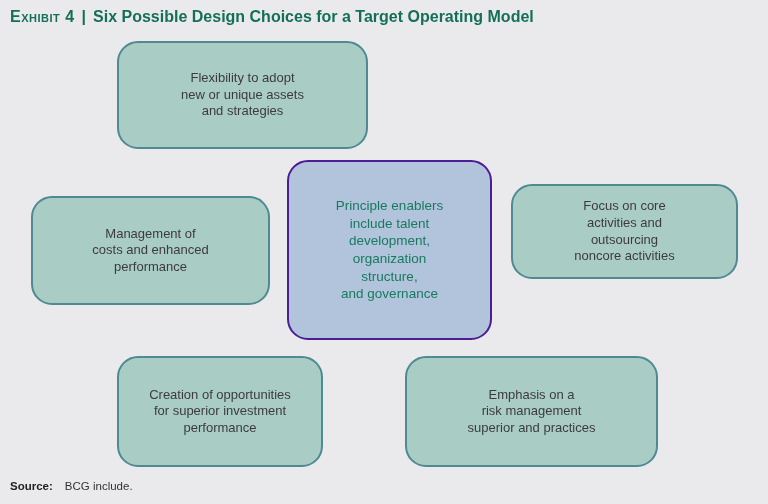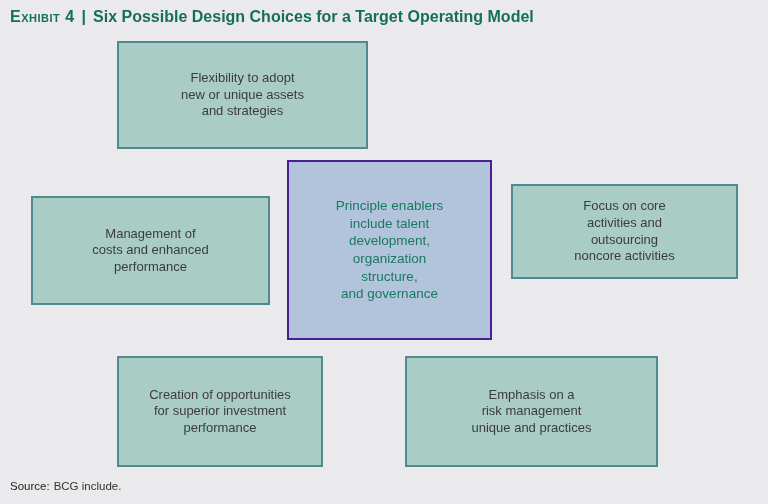--- a/index.html
+++ b/index.html
@@ -1,15 +1,15 @@
 <!DOCTYPE html>
 <html><head>
 <meta charset="utf-8">
 <style>
-  * { margin: 0; padding: 0; box-sizing: border-box; }
+  * { margin: 0; padding: 0; box-sizing: border-box; border-radius: 21px; }
   html, body { width: 768px; height: 504px; }
   body {
     font-family: "Liberation Sans", sans-serif;
     background: #eaeaec;
     position: relative;
     overflow: hidden;
   }
   .canvas { position: absolute; left: 0; top: 0; width: 768px; height: 504px; background: #eaeaec; }
 
   .header { position: absolute; left: 10px; top: 8px; color: #156f58; font-weight: bold; font-size: 16px; white-space: nowrap; }
@@ -43,21 +43,21 @@
 
   .pos-tl { left: 117px; top: 41px;  width: 251px; height: 108px; }
   .pos-tr { left: 405px; top: 41px;  width: 252px; height: 108px; }
   .pos-ml { left: 31px;  top: 196px; width: 239px; height: 109px; }
   .pos-mr { left: 511px; top: 184px; width: 227px; height: 95px; }
   .pos-bl { left: 117px; top: 356px; width: 206px; height: 111px; }
   .pos-br { left: 405px; top: 356px; width: 253px; height: 111px; }
   .pos-c  { left: 287px; top: 160px; width: 205px; height: 180px; }
 
   .source { position: absolute; left: 10px; top: 480px; font-size: 11.5px; color: #333333; }
-  .source .label { font-weight: normal; color: #222222; margin-right: 4px; }
+  .source .label { font-weight: bold; color: #222222; margin-right: 12px; }
 </style>
 </head>
 <body>
 
 <div class="canvas">
 
   <div class="header">
     <span class="exhibit-num">Exhibit 4</span><span class="sep">|</span><span class="title-text">Six Possible Design Choices for a Target Operating Model</span>
   </div>
 
@@ -92,20 +92,20 @@
 
   <div class="box green pos-bl">
     <div class="lines">Creation of opportunities
 for superior investment
 performance</div>
   </div>
 
   <div class="box green pos-br">
     <div class="lines">Emphasis on a
 risk management
-unique and practices</div>
+superior and practices</div>
   </div>
 
   <div class="source">
     <span class="label">Source:</span><span>BCG include.</span>
   </div>
 
 </div>
 
 </body></html>

